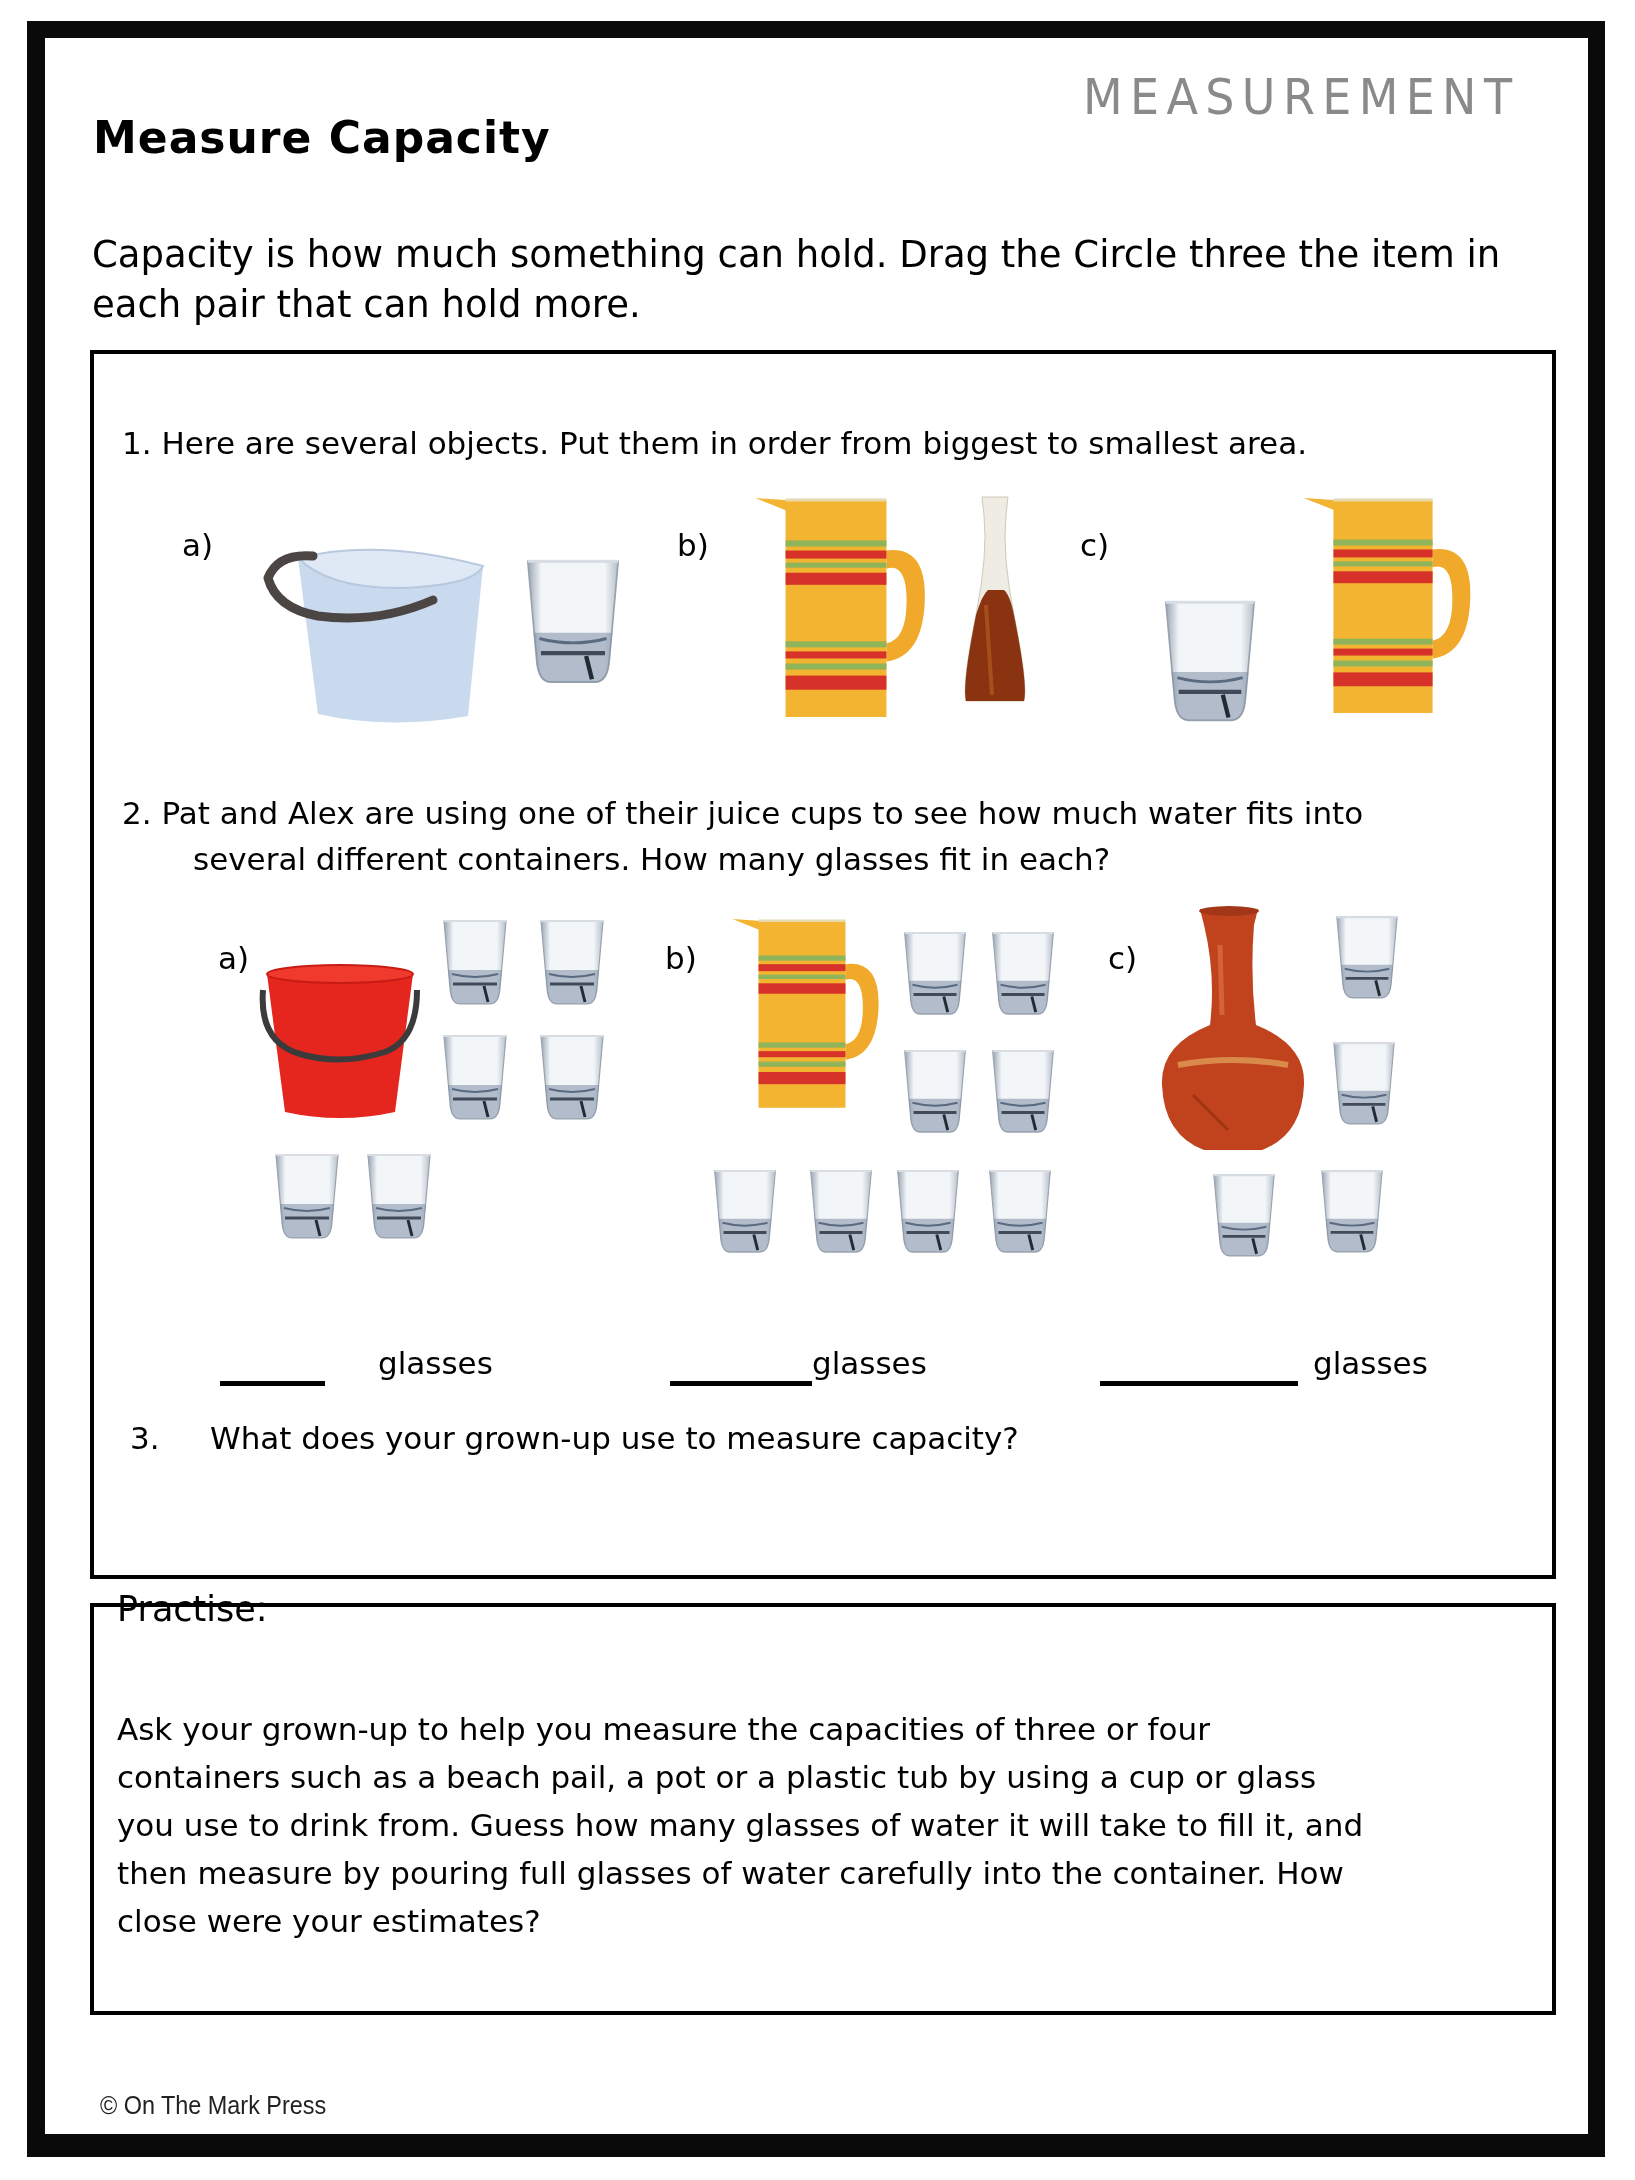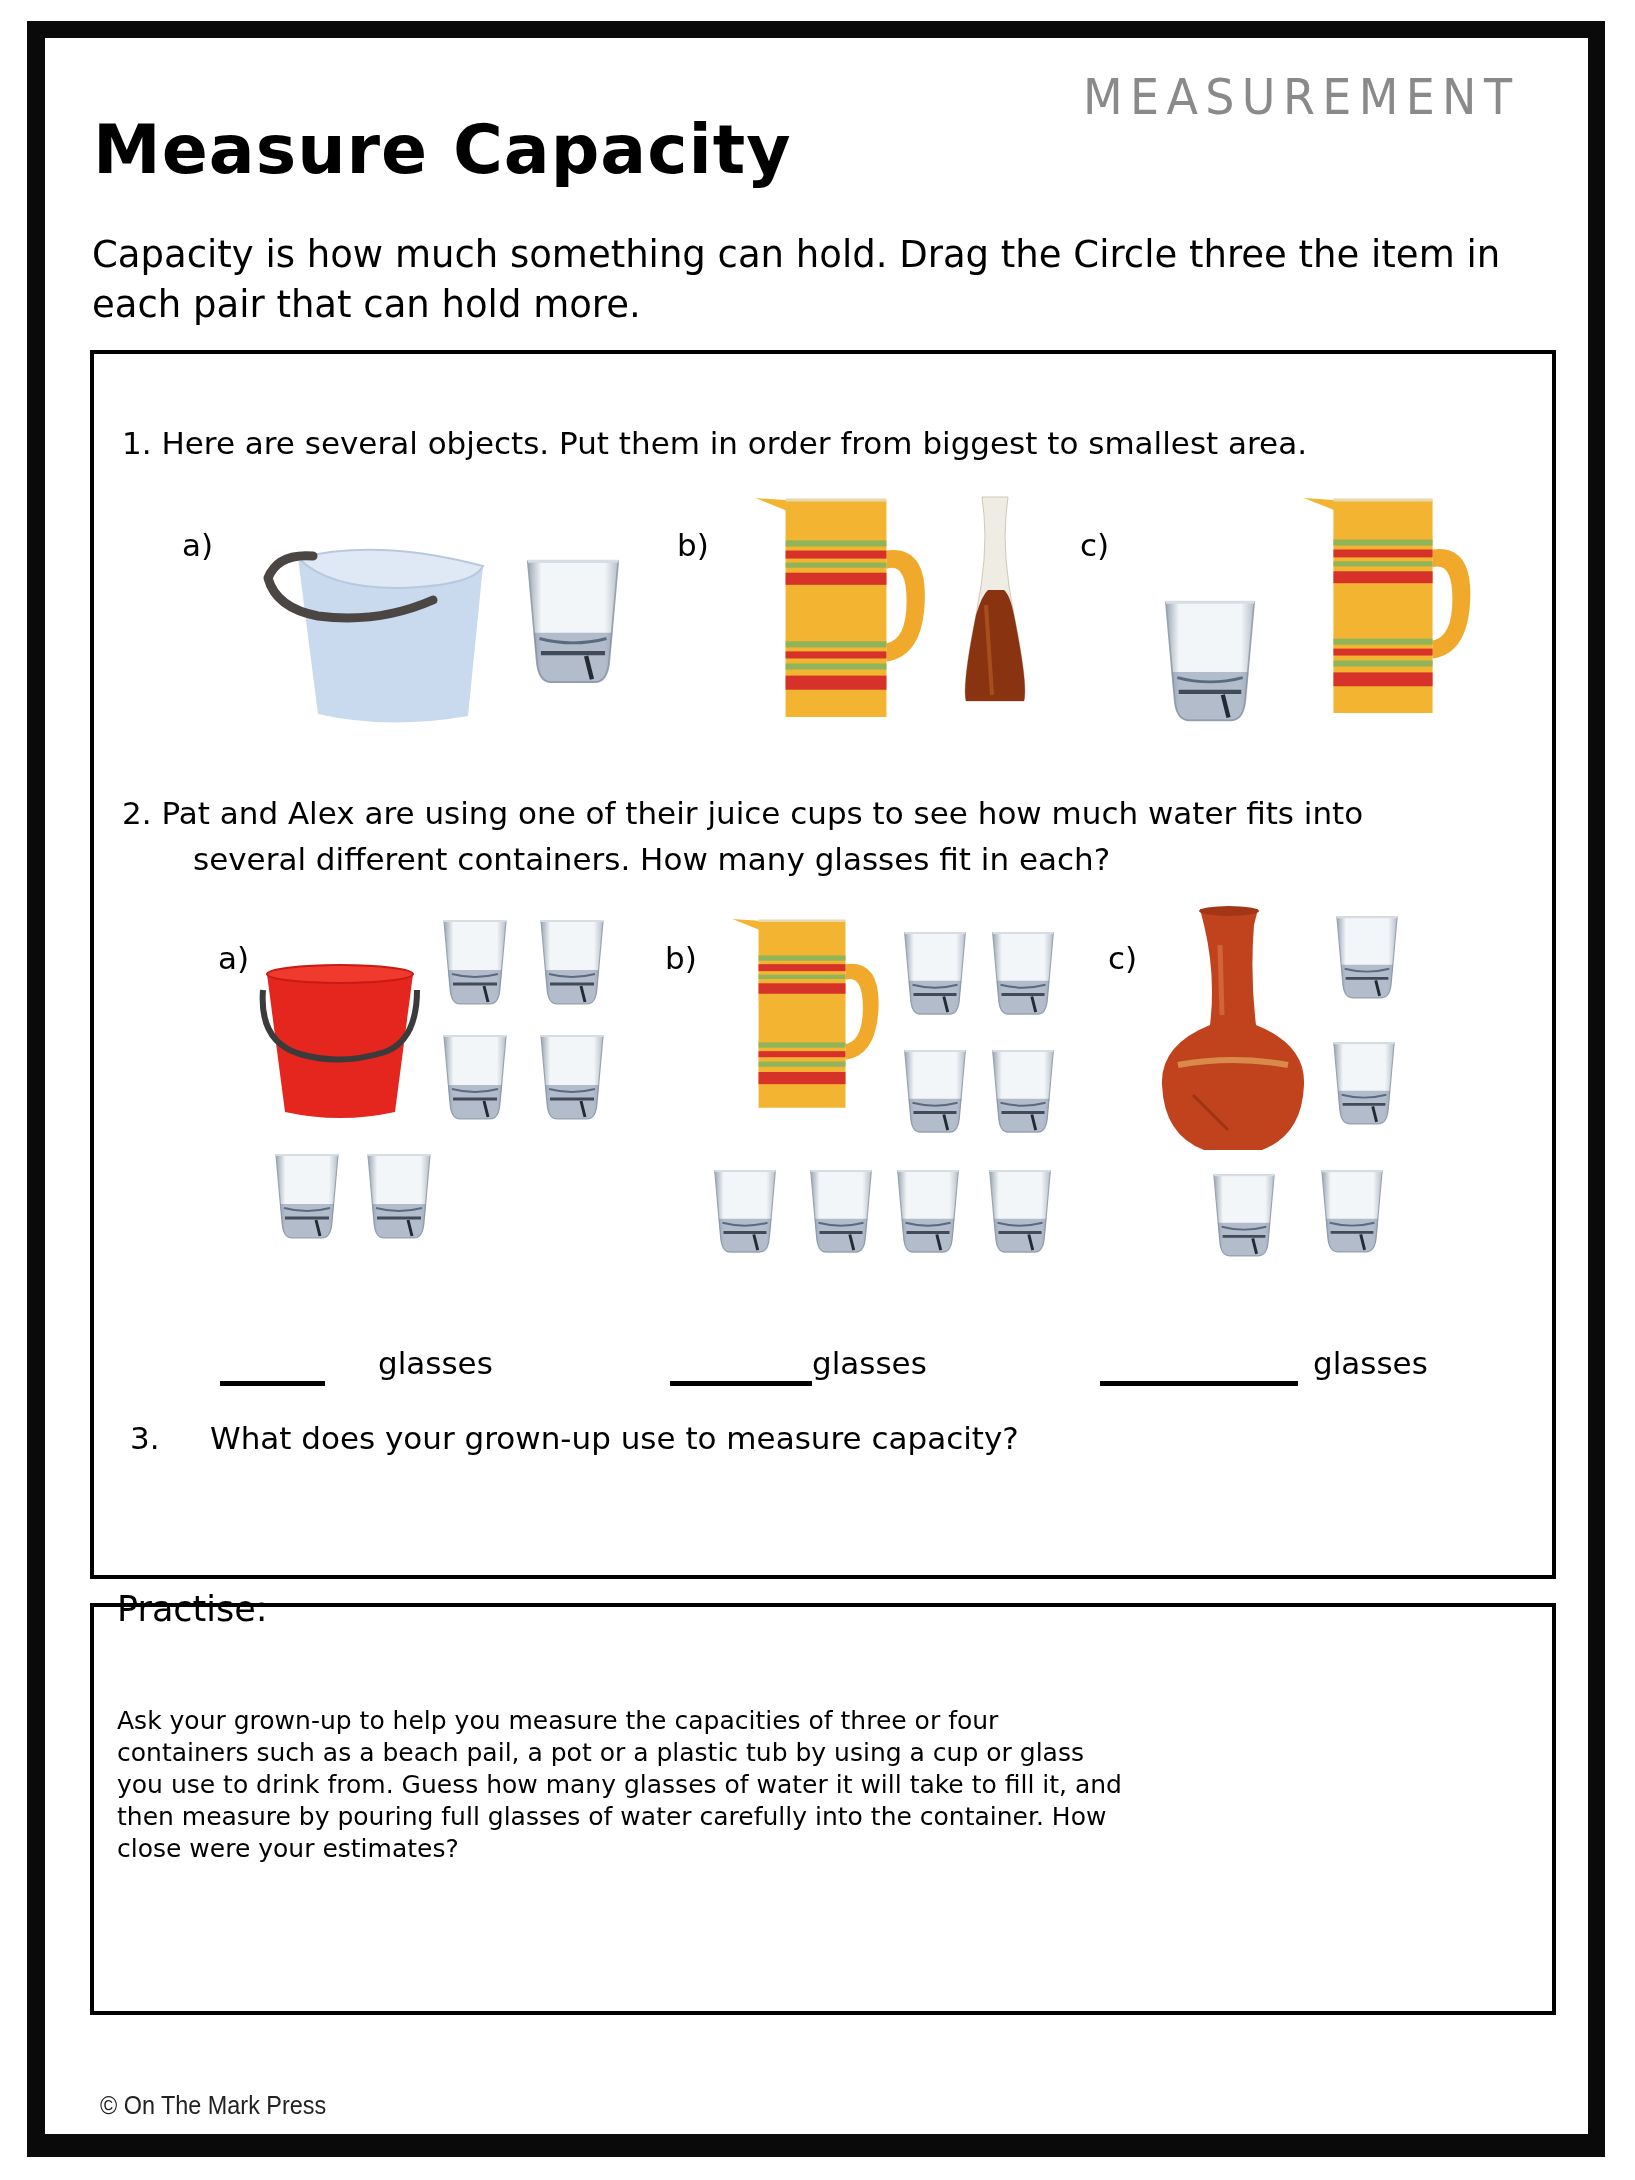--- a/index.html
+++ b/index.html
@@ -6,34 +6,34 @@
   body { width:1635px; height:2180px; position:relative; overflow:hidden;
          font-family:"DejaVu Sans", sans-serif; color:#000; }
   .abs { position:absolute; }
   .frame { position:absolute; left:27px; top:21px; width:1578px; height:2136px;
            background:#0a0a0a; }
   .frame-inner { position:absolute; left:45px; top:38px; width:1543px; height:2096px;
                  background:#fff; }
   .section-label { position:absolute; left:1083px; top:72px; font-size:50px;
                    letter-spacing:8px; color:#8a8a8a; font-family:"DejaVu Sans", sans-serif;
                    font-weight:normal; line-height:1; transform:scaleX(0.92); transform-origin:left top; }
-  .title { position:absolute; left:93px; top:116px; font-size:68px; font-weight:bold;
+  .title { position:absolute; left:93px; top:116px; font-size:44px; font-weight:bold;
            line-height:1; letter-spacing:1px; }
   .intro { position:absolute; left:92px; top:230px; width:1420px; font-size:37px;
            line-height:50px; }
   .box { position:absolute; border:4px solid #000; background:#fff; box-sizing:border-box; }
   .box1 { left:90px; top:350px; width:1466px; height:1229px; }
   .box2 { left:90px; top:1603px; width:1466px; height:412px; }
   .q-text { position:absolute; font-size:31px; line-height:46px; }
   .lbl { position:absolute; font-size:31px; line-height:1; }
   .blank { position:absolute; height:5px; background:#000; }
   .glasses-word { position:absolute; font-size:31px; line-height:1; }
   .practise-title { position:absolute; left:117px; top:1592px; font-size:35px; line-height:1; }
-  .practise-body { position:absolute; left:117px; top:1705px; width:1400px; font-size:25px;
-                   line-height:32px; white-space:pre-line; }
+  .practise-body { position:absolute; left:117px; top:1705px; width:1400px; font-size:31px;
+                   line-height:48px; white-space:pre-line; }
   .footer { position:absolute; left:100px; top:2090px; font-size:26px; color:#222;
             font-family:"Liberation Sans", sans-serif; transform:scaleX(0.9); transform-origin:left top; }
   svg { display:block; }
 </style>
 </head>
 <body>
 
 <svg width="0" height="0" style="position:absolute">
   <defs>
     <linearGradient id="glassGrad" x1="0" x2="1">

